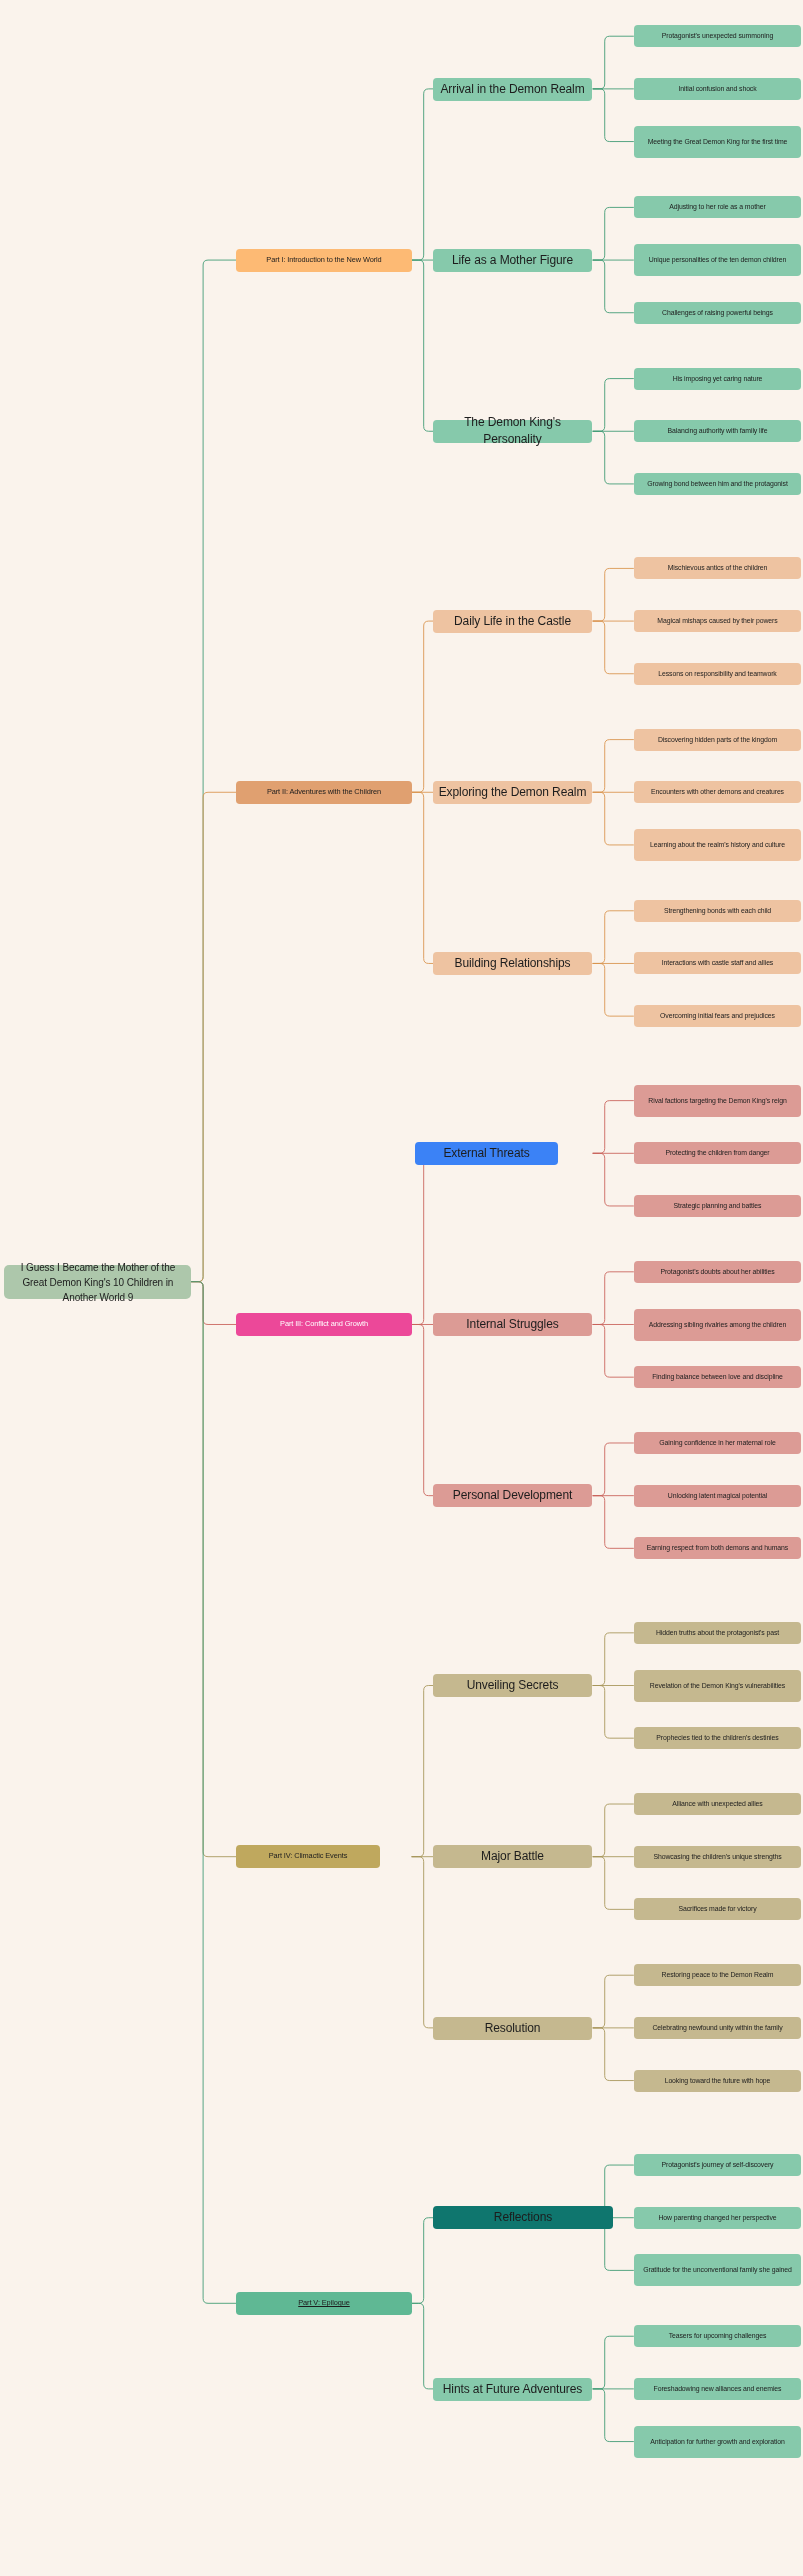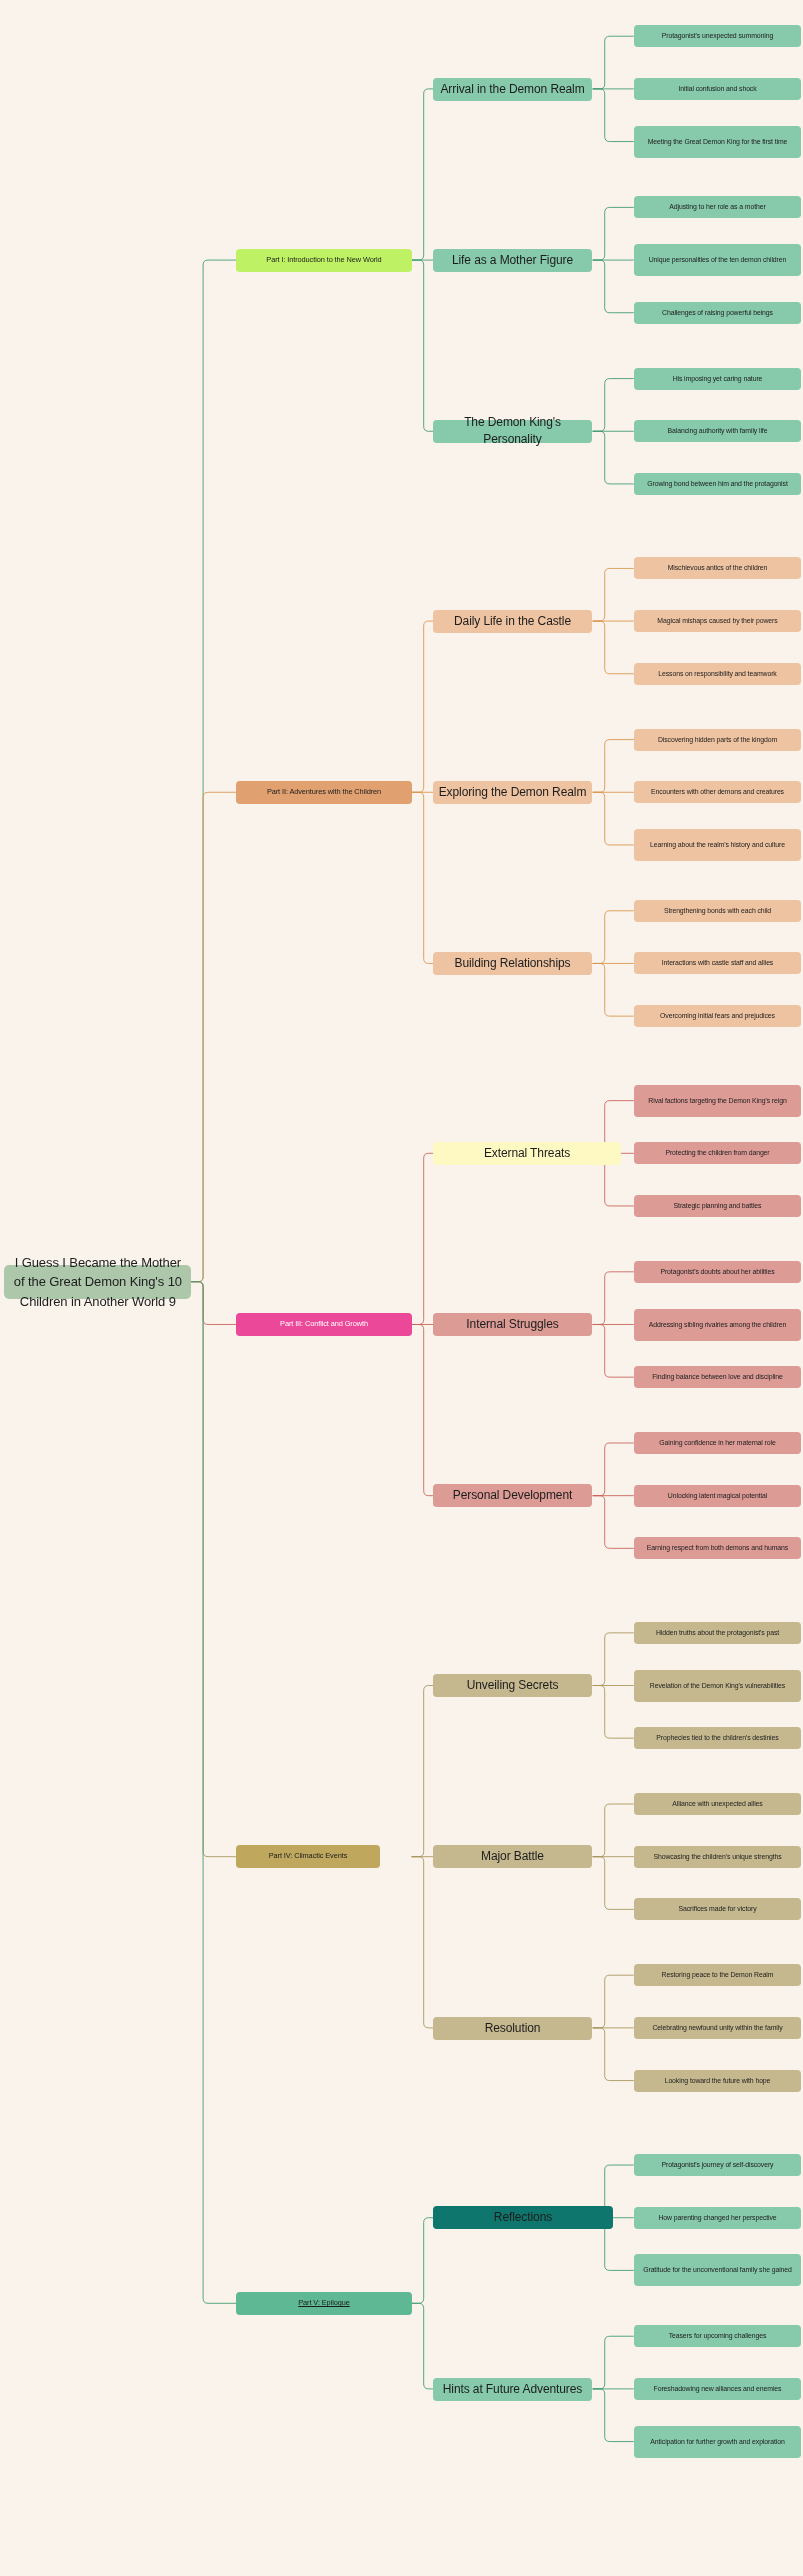--- a/index.html
+++ b/index.html
@@ -28,21 +28,21 @@
     align-items:center;
     justify-content:center;
     text-align:center;
     line-height:1.45;
     padding:3.3px 5.5px;
     color:#1d1d1d;
     font-size:7.1px;
     letter-spacing:-0.1px;
   }
   .node.root{
-    font-size:13px;
+    font-size:10px;
     line-height:1.5;
     border-radius:5px;
   }
   .node.l1{
     font-size:7.4px;
     border-radius:3.8px;
   }
   .node.l1.white-text{ color:#ffffff; }
   .node.l2{ font-size:12px; }
   .node.l3{ font-size:6.9px; }
@@ -144,21 +144,21 @@
       </div>
       <div class="node l3" style="left: 634px; top: 420px; width: 167px; min-height: 22px; height: 22px; background: rgb(134, 201, 171); color: rgb(29, 29, 29);">
         <span>Balancing authority with family life</span>
       </div>
       <div class="node l3" style="left: 634px; top: 473px; width: 167px; min-height: 22px; height: 22px; background: rgb(134, 201, 171); color: rgb(29, 29, 29);">
         <span>Growing bond between him and the protagonist</span>
       </div>
       <div class="node l2" style="left: 433px; top: 420px; width: 159px; min-height: 22.5px; height: 22.5px; background: rgb(134, 201, 171); color: rgb(29, 29, 29);">
         <span>The Demon King's Personality</span>
       </div>
-      <div class="node l1" style="left: 236px; top: 249px; width: 176px; min-height: 23px; height: 23px; background: #bef264; color: rgb(29, 29, 29);">
+      <div class="node l1" style="left: 236px; top: 249px; width: 176px; min-height: 23px; height: 23px; background: #fdba74; color: rgb(29, 29, 29);">
         <span>Part I: Introduction to the New World</span>
       </div>
       <div class="node l3" style="left: 634px; top: 557px; width: 167px; min-height: 22px; height: 22px; background: rgb(238, 195, 161); color: rgb(29, 29, 29);">
         <span>Mischievous antics of the children</span>
       </div>
       <div class="node l3" style="left: 634px; top: 610px; width: 167px; min-height: 22px; height: 22px; background: rgb(238, 195, 161); color: rgb(29, 29, 29);">
         <span>Magical mishaps caused by their powers</span>
       </div>
       <div class="node l3" style="left: 634px; top: 663px; width: 167px; min-height: 22px; height: 22px; background: rgb(238, 195, 161); color: rgb(29, 29, 29);">
         <span>Lessons on responsibility and teamwork</span>
@@ -195,21 +195,21 @@
       </div>
       <div class="node l3" style="left: 634px; top: 1085px; width: 167px; min-height: 32px; height: 32px; background: rgb(220, 155, 149); color: rgb(29, 29, 29);">
         <span>Rival factions targeting the Demon King's reign</span>
       </div>
       <div class="node l3" style="left: 634px; top: 1142px; width: 167px; min-height: 22px; height: 22px; background: rgb(220, 155, 149); color: rgb(29, 29, 29);">
         <span>Protecting the children from danger</span>
       </div>
       <div class="node l3" style="left: 634px; top: 1195px; width: 167px; min-height: 22px; height: 22px; background: rgb(220, 155, 149); color: rgb(29, 29, 29);">
         <span>Strategic planning and battles</span>
       </div>
-      <div class="node l2" style="left: 433px; top: 1142px; width: 188px; min-height: 22.5px; height: 22.5px; background: #fef9c3; color: rgb(29, 29, 29);">
+      <div class="node l2" style="left: 415px; top: 1142px; width: 143px; min-height: 22.5px; height: 22.5px; background: #3b82f6; color: rgb(29, 29, 29);">
         <span>External Threats</span>
       </div>
       <div class="node l3" style="left: 634px; top: 1261px; width: 167px; min-height: 22px; height: 22px; background: rgb(220, 155, 149); color: rgb(29, 29, 29);">
         <span>Protagonist's doubts about her abilities</span>
       </div>
       <div class="node l3" style="left: 634px; top: 1309px; width: 167px; min-height: 32px; height: 32px; background: rgb(220, 155, 149); color: rgb(29, 29, 29);">
         <span>Addressing sibling rivalries among the children</span>
       </div>
       <div class="node l3" style="left: 634px; top: 1366px; width: 167px; min-height: 22px; height: 22px; background: rgb(220, 155, 149); color: rgb(29, 29, 29);">
         <span>Finding balance between love and discipline</span>

